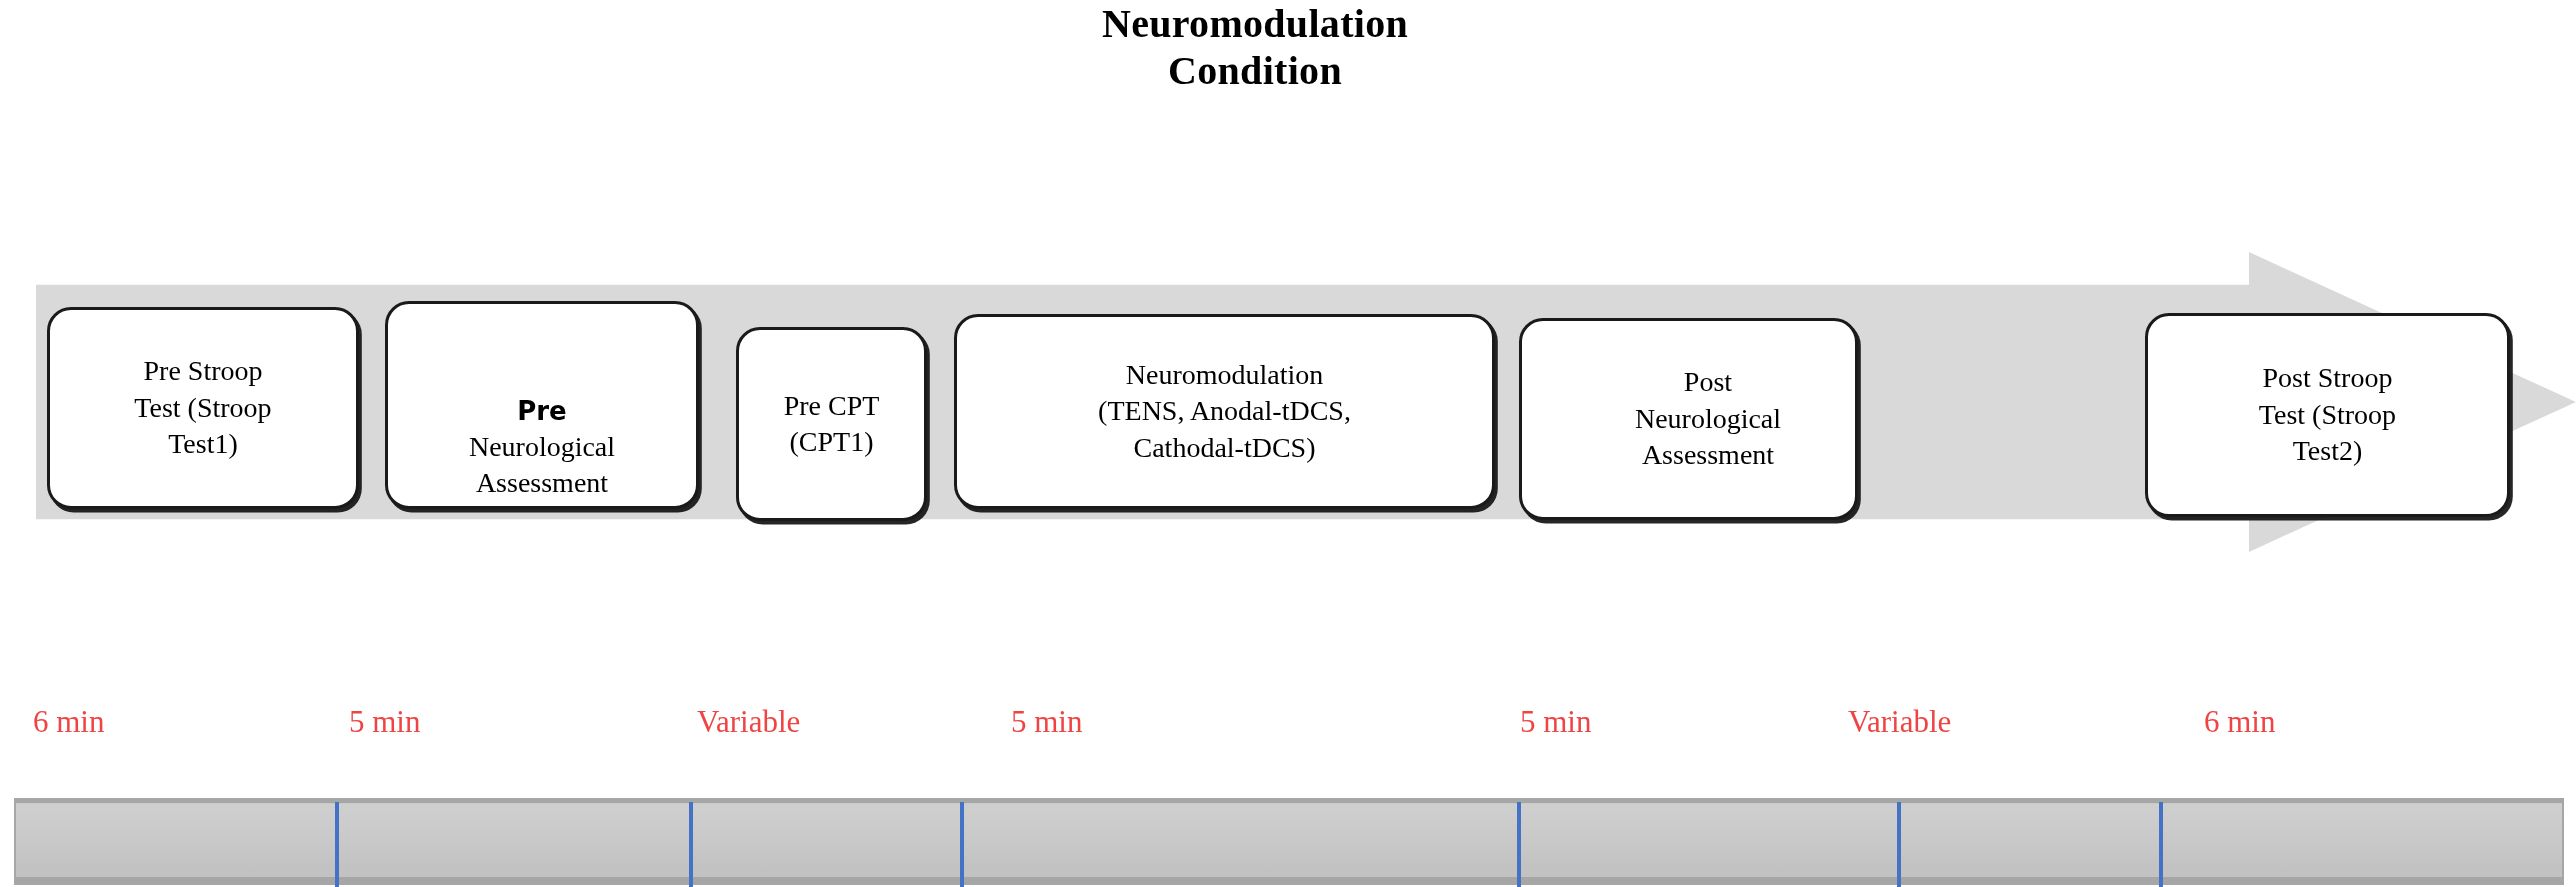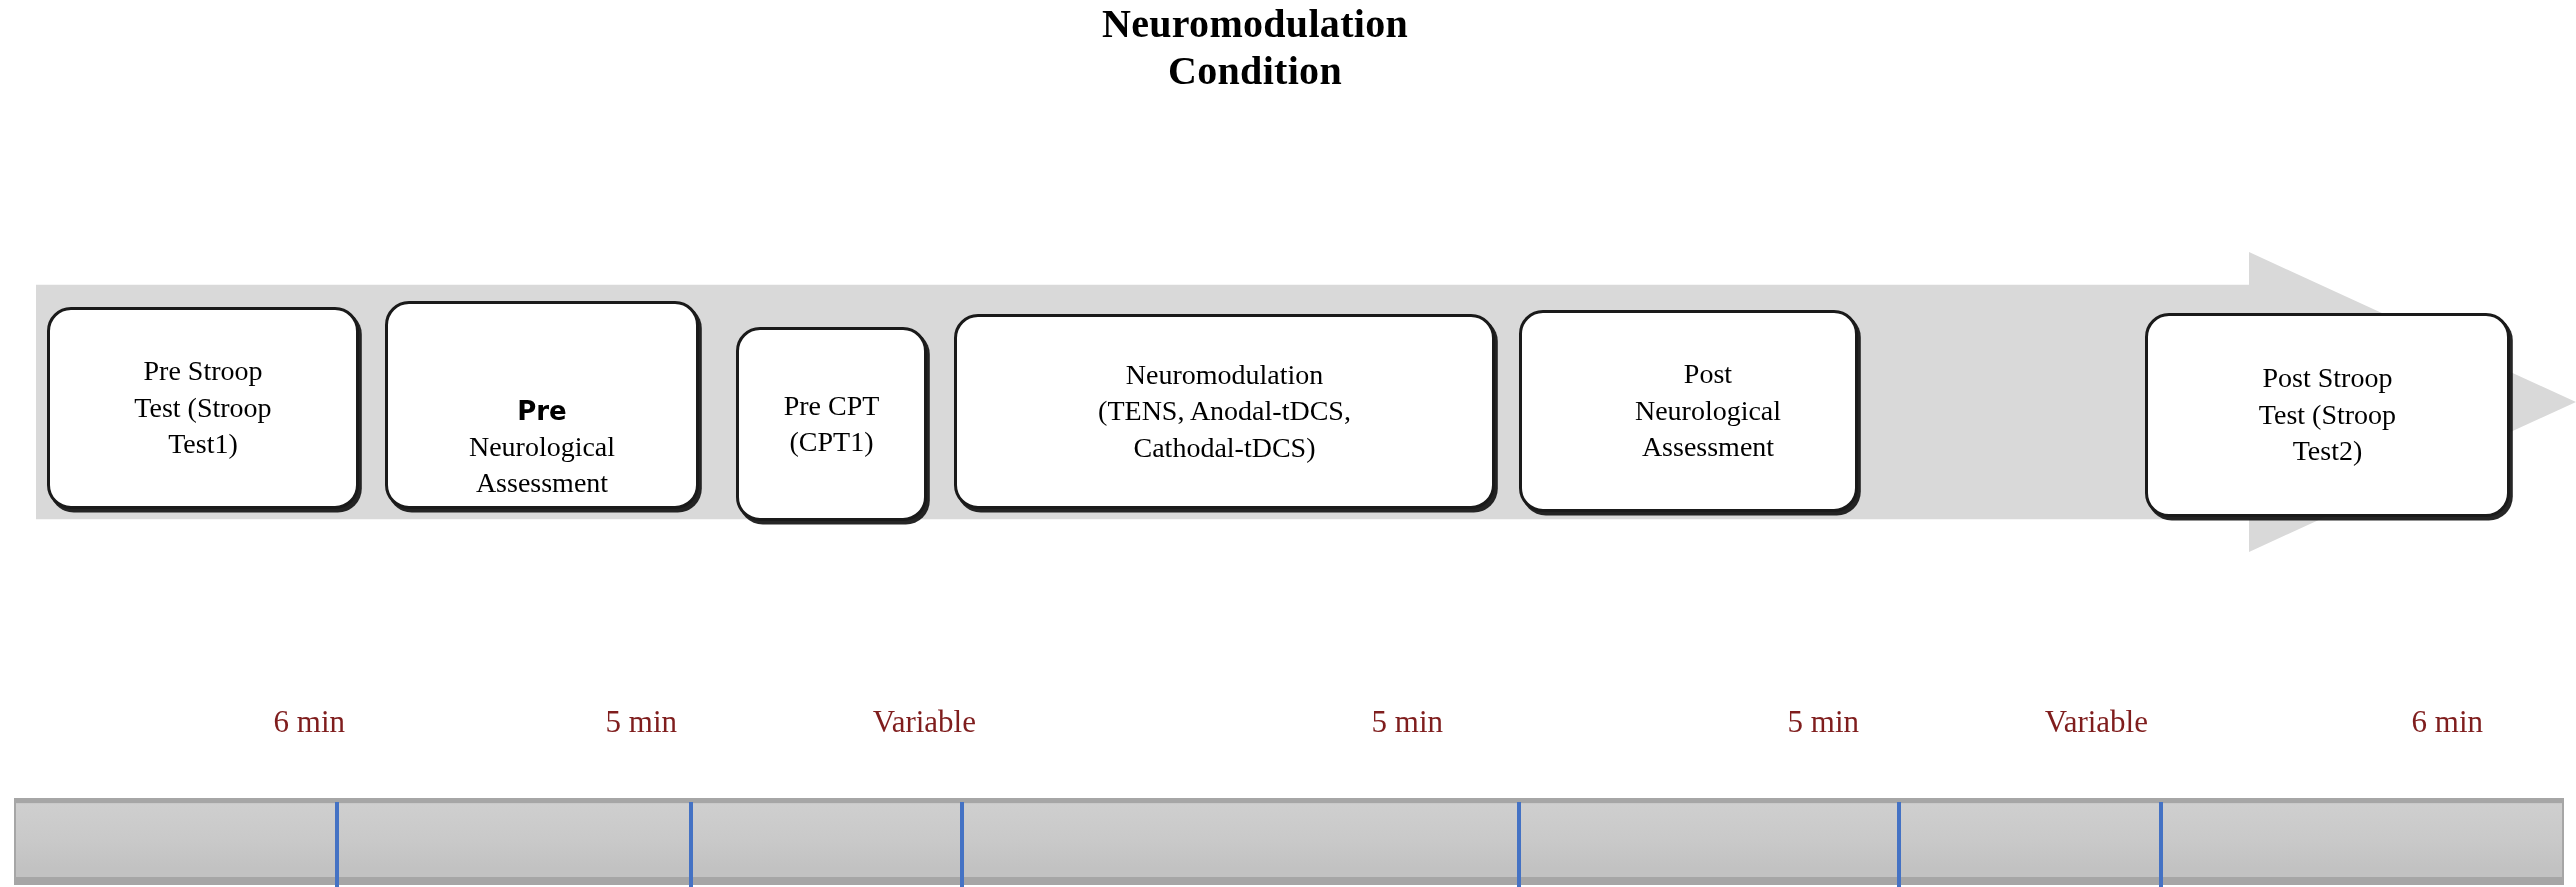--- a/index.html
+++ b/index.html
@@ -63,22 +63,22 @@
   .proc-box .label .bold-sans {
     font-family: "DejaVu Sans", "Liberation Sans", sans-serif;
     font-weight: bold;
     font-size: 26px;
   }
 
   
   .duration-label {
     position: absolute;
     font-size: 31px;
-    color: #7f1d1d;
-    text-align: right;
+    color: #ef4444;
+    text-align: left;
     white-space: nowrap;
   }
 
   
   .timeline-bar {
     position: absolute;
     left: 14px;
     top: 798px;
     width: 2550px;
     height: 87px;
@@ -131,21 +131,21 @@
     <span class="label">Pre CPT
 (CPT1)</span>
   </div>
 
   <div class="proc-box" id="box3" style="left: 954px; top: 314px; width: 541px; height: 195px;">
     <span class="label">Neuromodulation
 (TENS, Anodal-tDCS,
 Cathodal-tDCS)</span>
   </div>
 
-  <div class="proc-box" id="box4" style="left: 1519px; top: 310px; width: 339px; height: 202px; padding-left: 46px;">
+  <div class="proc-box" id="box4" style="left: 1519px; top: 318px; width: 339px; height: 202px; padding-left: 46px;">
     <span class="label">Post
 Neurological
 Assessment</span>
   </div>
 
 
   <div class="proc-box" id="box6" style="left: 2145px; top: 313px; width: 365px; height: 204px;">
     <span class="label">Post Stroop
 Test (Stroop
 Test2)</span>

